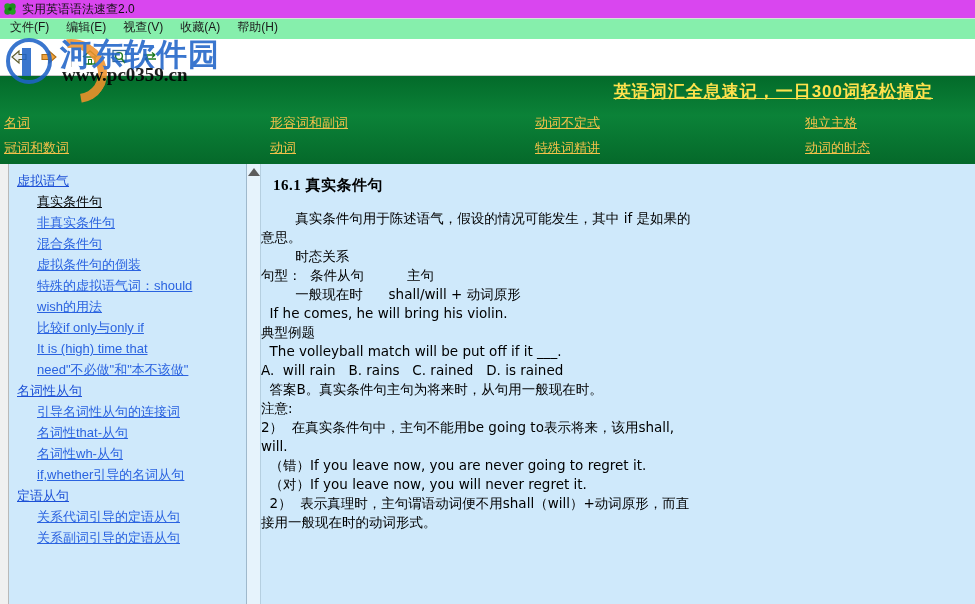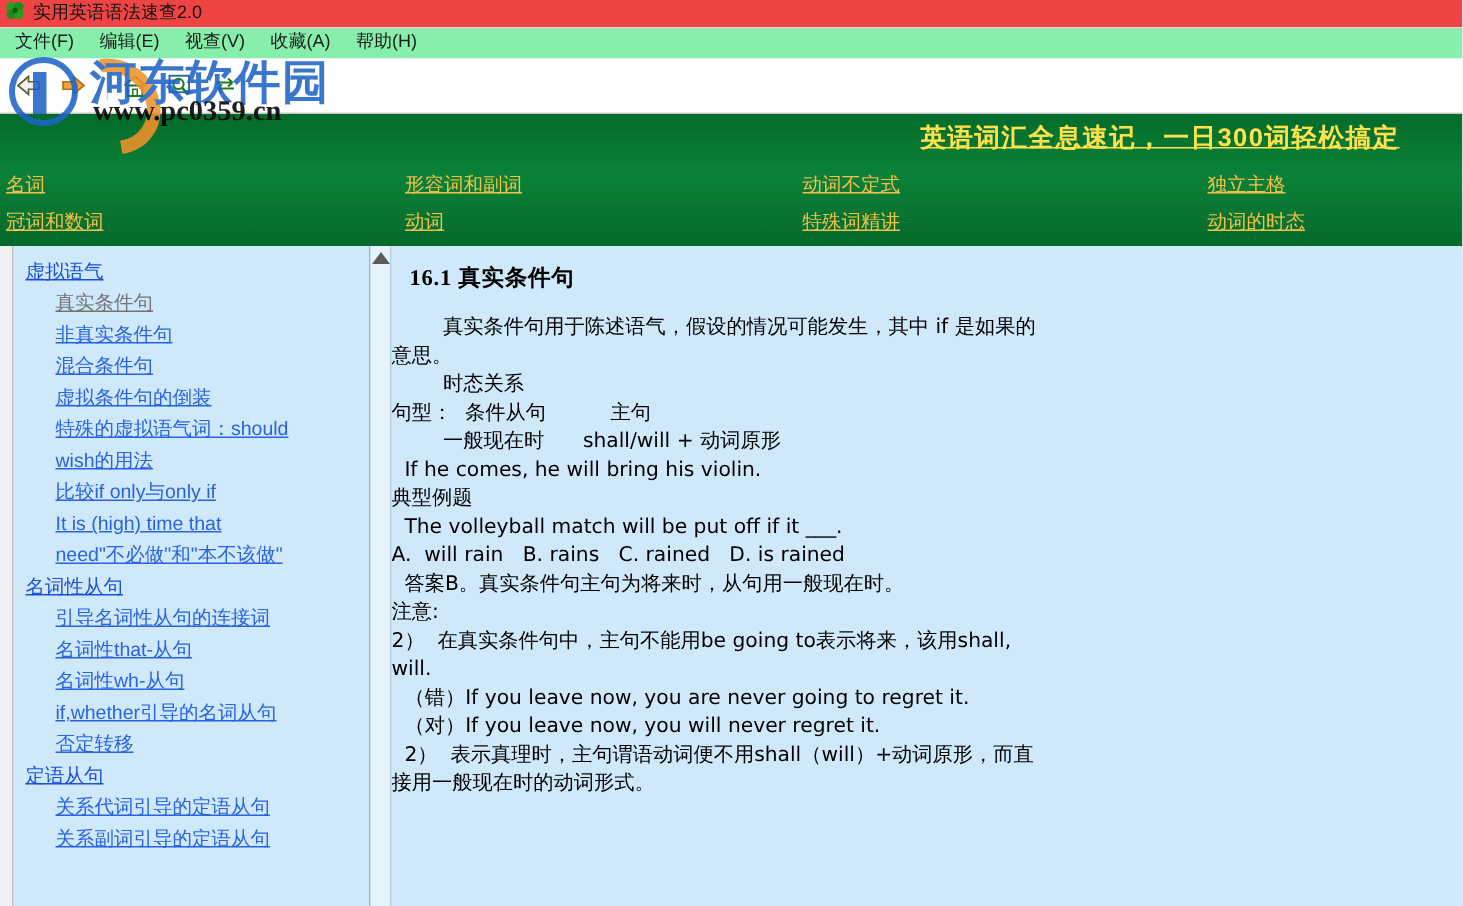--- a/index.html
+++ b/index.html
@@ -6,21 +6,21 @@
   body{
     width:975px;height:604px;overflow:hidden;
     background:#ffffff;
     font-family:"Liberation Sans","DejaVu Sans",sans-serif;
     font-size:12px;color:#000;
   }
   .app{position:relative;width:975px;height:604px;overflow:hidden;background:#f2f2f2;}
 
   
   .titlebar{
-    height:18px;background:#ef4444;display:flex;align-items:flex-start;
+    height:18px;background:#d946ef;display:flex;align-items:center;
     padding-left:3px;border-bottom:1px solid #dcdcdc;position:relative;z-index:4;
   }
   .titlebar .appicon{width:14px;height:14px;margin-right:5px;position:relative;flex:0 0 auto;}
   .titlebar .title{font-size:12px;color:#111;letter-spacing:0px;}
 
   
   .menubar{
     height:20px;background:#86efac;display:flex;
     padding-left:6px;position:relative;z-index:4;
   }
@@ -87,21 +87,21 @@
   .sb-gutter{width:8px;background:#f0f0f0;border-right:1px solid #b9b9b9;flex:0 0 auto;}
 
   .sidebar{
     width:237px;flex:0 0 auto;background:#cfe9fb;overflow:hidden;
     padding-top:6px;position:relative;border-right:1px solid #9fb9cc;
   }
   .sb-item{font-size:13px;line-height:21px;height:21px;white-space:nowrap;cursor:pointer;
            text-decoration:underline;}
   .sb-item.lvl0{padding-left:8px;color:#1c50d6;}
   .sb-item.lvl1{padding-left:28px;color:#2a63e0;}
-  .sb-item.visited{color:#737373;}
+  .sb-item.visited{color:#000000;}
 
   .mainpane{
     flex:1 1 auto;background:#cfe9fb;position:relative;overflow:hidden;
   }
   .docscroll{
     position:absolute;left:0;top:0;width:13px;height:100%;background:#e6f3fc;
     border-right:1px solid #b5cfe0;
   }
   .docscroll .up{
     position:absolute;left:1px;top:4px;width:0;height:0;
@@ -225,21 +225,20 @@
         <div class="sb-item lvl1">特殊的虚拟语气词：should</div>
         <div class="sb-item lvl1">wish的用法</div>
         <div class="sb-item lvl1">比较if only与only if</div>
         <div class="sb-item lvl1">It is (high) time that</div>
         <div class="sb-item lvl1">need"不必做"和"本不该做"</div>
         <div class="sb-item lvl0">名词性从句</div>
         <div class="sb-item lvl1">引导名词性从句的连接词</div>
         <div class="sb-item lvl1">名词性that-从句</div>
         <div class="sb-item lvl1">名词性wh-从句</div>
         <div class="sb-item lvl1">if,whether引导的名词从句</div>
-        <div class="sb-item lvl1">否定转移</div>
         <div class="sb-item lvl0">定语从句</div>
         <div class="sb-item lvl1">关系代词引导的定语从句</div>
         <div class="sb-item lvl1">关系副词引导的定语从句</div>
       </div>
 
     <div class="mainpane">
       <div class="docscroll">
         <span class="up"></span>
       </div>
       <div class="doc">

